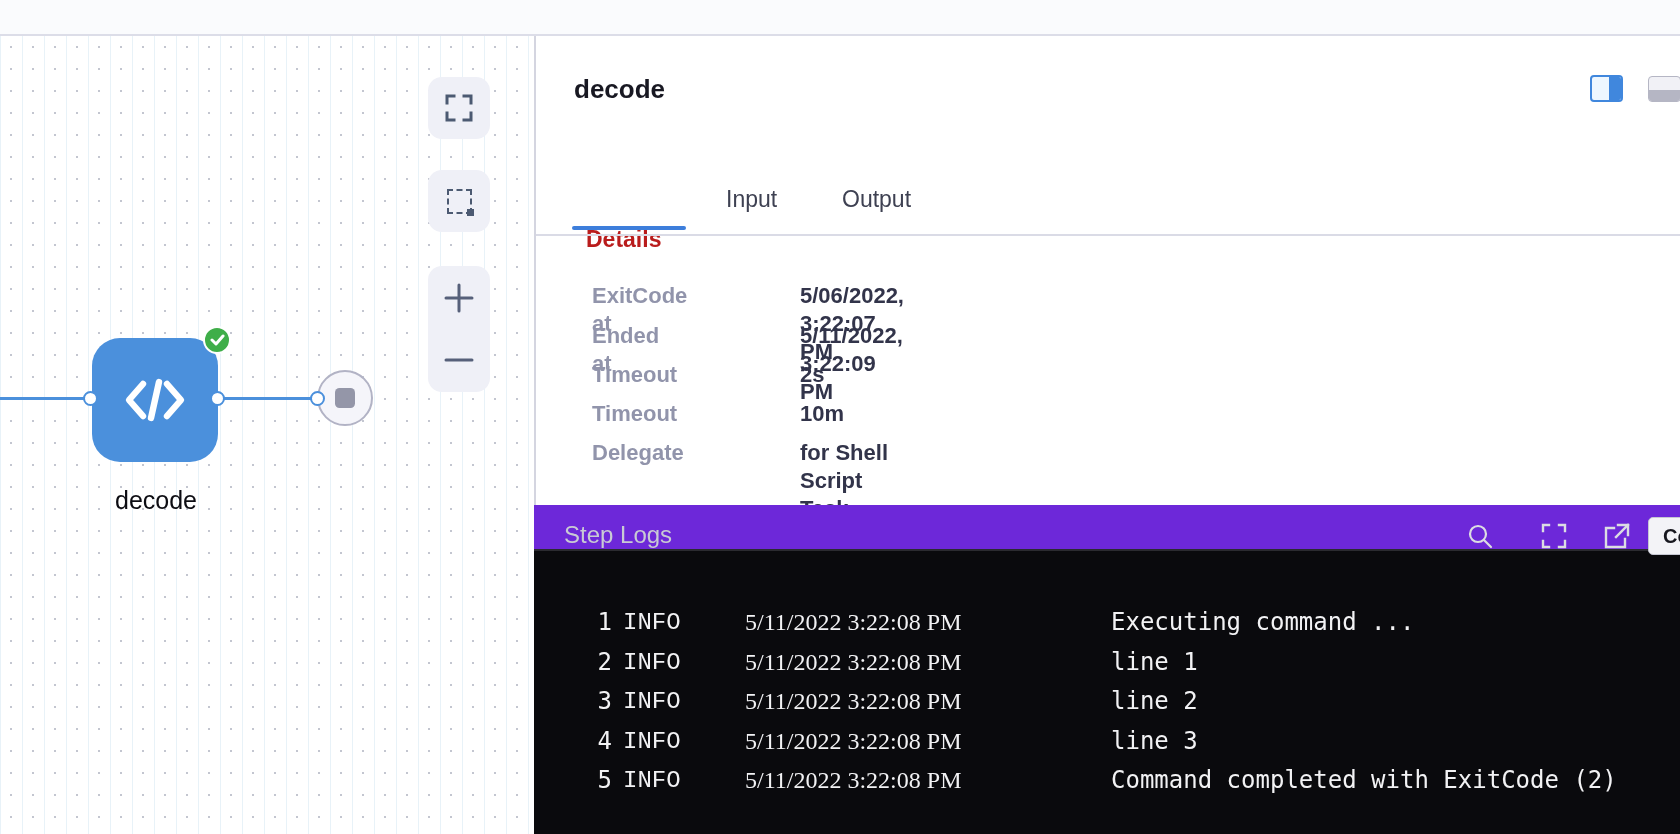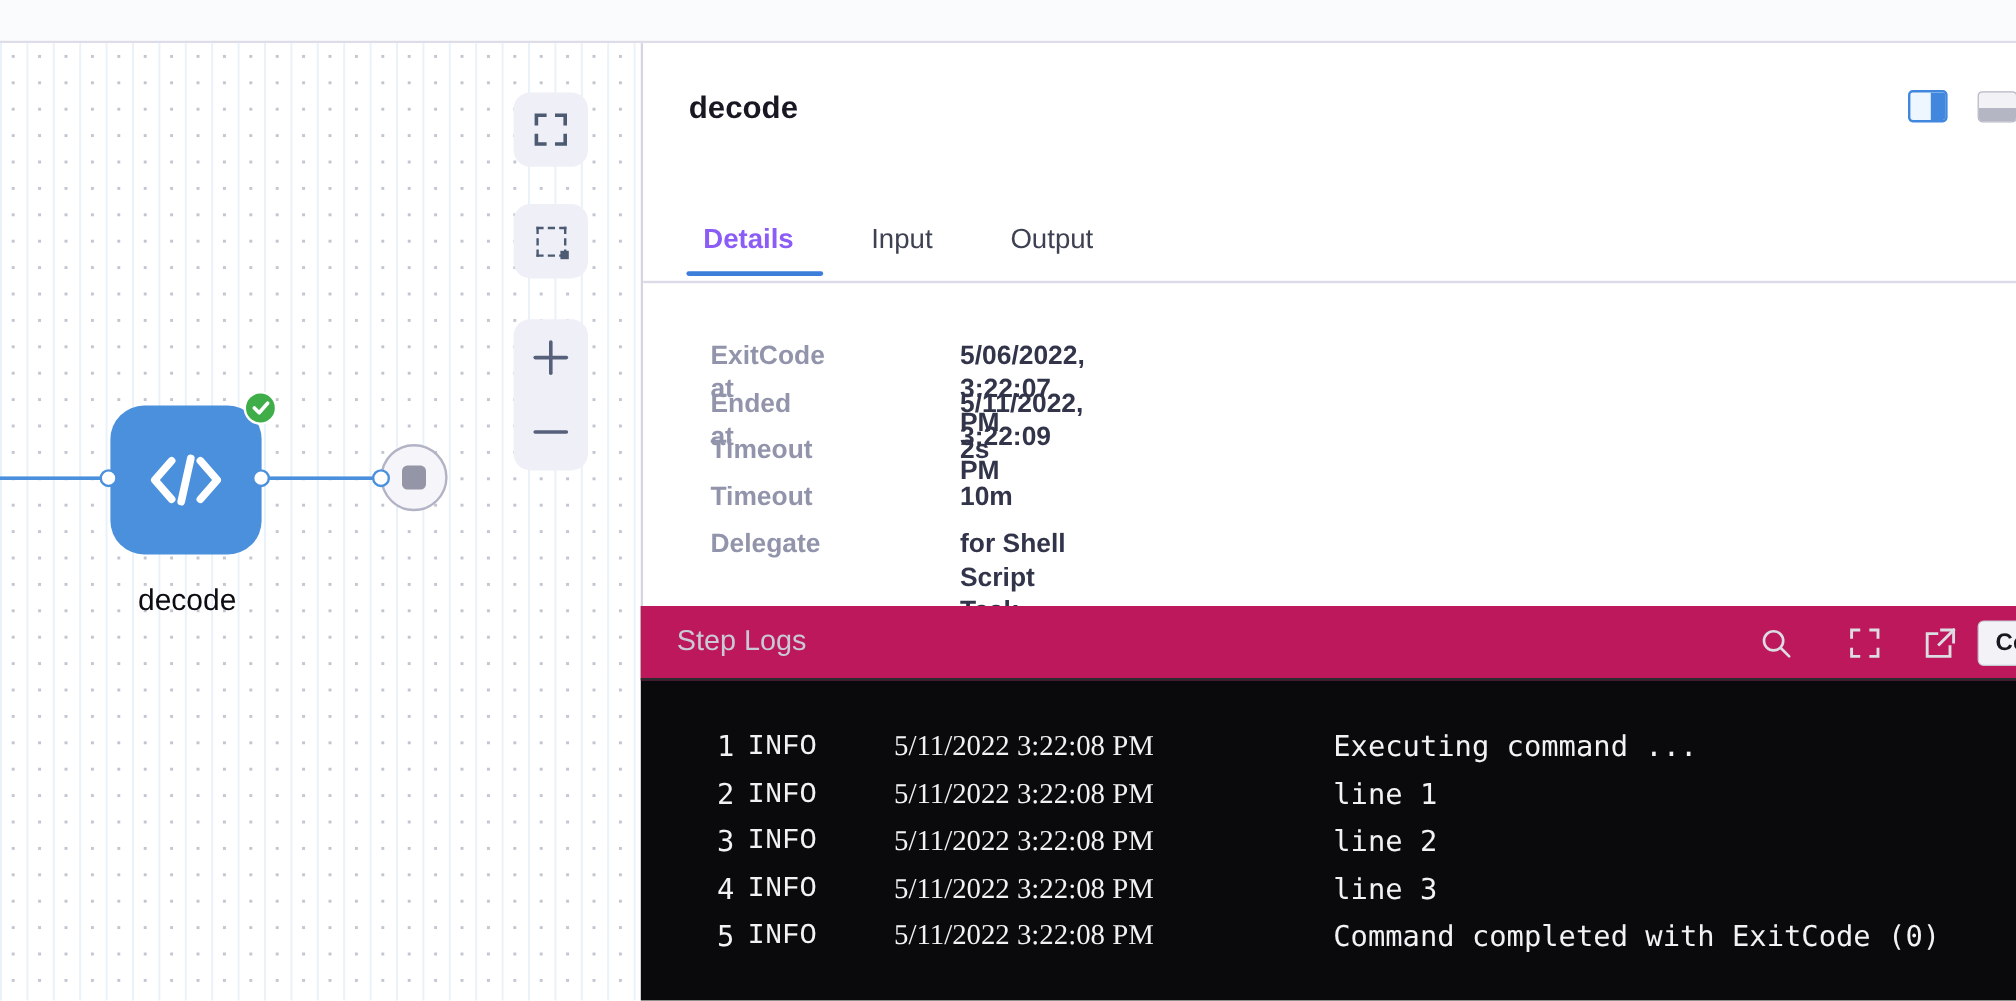--- a/index.html
+++ b/index.html
@@ -37,36 +37,36 @@
   
   .vdivider{position:absolute;left:534px;top:36px;width:2px;height:469px;background:#d4d5e0;}
   .right-panel{position:absolute;left:536px;top:36px;width:1144px;height:469px;background:#ffffff;}
   .panel-title{position:absolute;left:574px;top:74px;font-size:26px;font-weight:700;color:#181822;}
   .toggle1{position:absolute;left:1590px;top:75px;width:33px;height:27px;border:2px solid #4087dd;border-radius:4px;background:#eef7ff;box-sizing:border-box;overflow:hidden;}
   .toggle1 .fill{position:absolute;right:0;top:0;width:40%;height:100%;background:#4087dd;}
   .toggle2{position:absolute;left:1648px;top:76px;width:33px;height:26px;border:1.5px solid #b5b6c4;border-radius:4px;background:#f1f1f6;box-sizing:border-box;overflow:hidden;}
   .toggle2 .fill{position:absolute;left:0;bottom:0;width:100%;height:45%;background:#b5b6c4;}
 
   .tab{position:absolute;top:186px;font-size:23px;color:#3e4152;font-weight:500;cursor:pointer;}
-  .tab.active{font-weight:700;color:#8b5cf6;}
+  .tab.active{font-weight:700;color:#b91c1c;margin-top:40px;}
   .tab-details{left:586px;}
   .tab-input{left:726px;}
   .tab-output{left:842px;}
   .tab-underline{position:absolute;left:572px;top:226px;width:114px;height:4px;border-radius:3px;background:#3d7edb;}
   .tabs-divider{position:absolute;left:536px;top:234px;width:1144px;height:2px;background:#dadbe6;}
 
   .detail-row{position:absolute;height:28px;line-height:28px;font-size:22px;}
   .detail-label{position:absolute;left:592px;color:#9194ab;font-weight:600;}
   .detail-value{position:absolute;left:800px;color:#32344a;font-weight:700;}
   .r0{top:282px;} .r1{top:322px;} .r2{top:361px;} .r3{top:400px;} .r4{top:439px;}
   .delegate-link{color:#2c6fd3;text-decoration:none;cursor:pointer;}
 
   
   .logs-panel{position:absolute;left:534px;top:505px;width:1146px;height:329px;background:#0a0a0d;}
-  .logs-header{position:absolute;left:0;top:0;width:100%;height:62px;background:#be185d;border-bottom:2px solid #2b2b30;box-sizing:border-box;}
+  .logs-header{position:absolute;left:0;top:0;width:100%;height:46px;background:#6d28d9;border-bottom:2px solid #2b2b30;box-sizing:border-box;}
   .logs-title{position:absolute;left:30px;top:0;line-height:60px;font-size:24px;color:#c9cad4;}
   .hicon{position:absolute;top:17px;width:28px;height:28px;cursor:pointer;}
   .hicon-search{left:932px;}
   .hicon-expand{left:1006px;}
   .hicon-ext{left:1068px;}
   .console-btn{position:absolute;left:1114px;top:12px;height:38px;width:150px;background:#f3f3f7;border:1px solid #c6c7d2;border-radius:5px;box-sizing:border-box;color:#17171f;font-size:20px;font-weight:600;line-height:36px;padding:0 14px;cursor:pointer;}
   .logs-body{position:absolute;left:0;top:62px;width:100%;padding-top:36px;padding-left:40px;box-sizing:border-box;font-family:"DejaVu Sans Mono",monospace;font-size:24px;color:#f2f2f4;}
   .log-line{display:flex;height:39.5px;line-height:39.5px;white-space:pre;}
   .log-ln{width:38px;text-align:right;flex:none;}
   .log-lvl{margin-left:11px;width:58px;flex:none;font-family:Liberation Mono, monospace;}
@@ -214,18 +214,18 @@
       <div class="log-line">
         <span class="log-ln">4</span>
         <span class="log-lvl">INFO</span>
         <span class="log-ts">5/11/2022 3:22:08 PM</span>
         <span class="log-msg">line 3</span>
       </div>
       <div class="log-line">
         <span class="log-ln">5</span>
         <span class="log-lvl">INFO</span>
         <span class="log-ts">5/11/2022 3:22:08 PM</span>
-        <span class="log-msg">Command completed with ExitCode (0)</span>
+        <span class="log-msg">Command completed with ExitCode (2)</span>
       </div>
     </div>
   </div>
 
 </div>
 
 </body></html>

